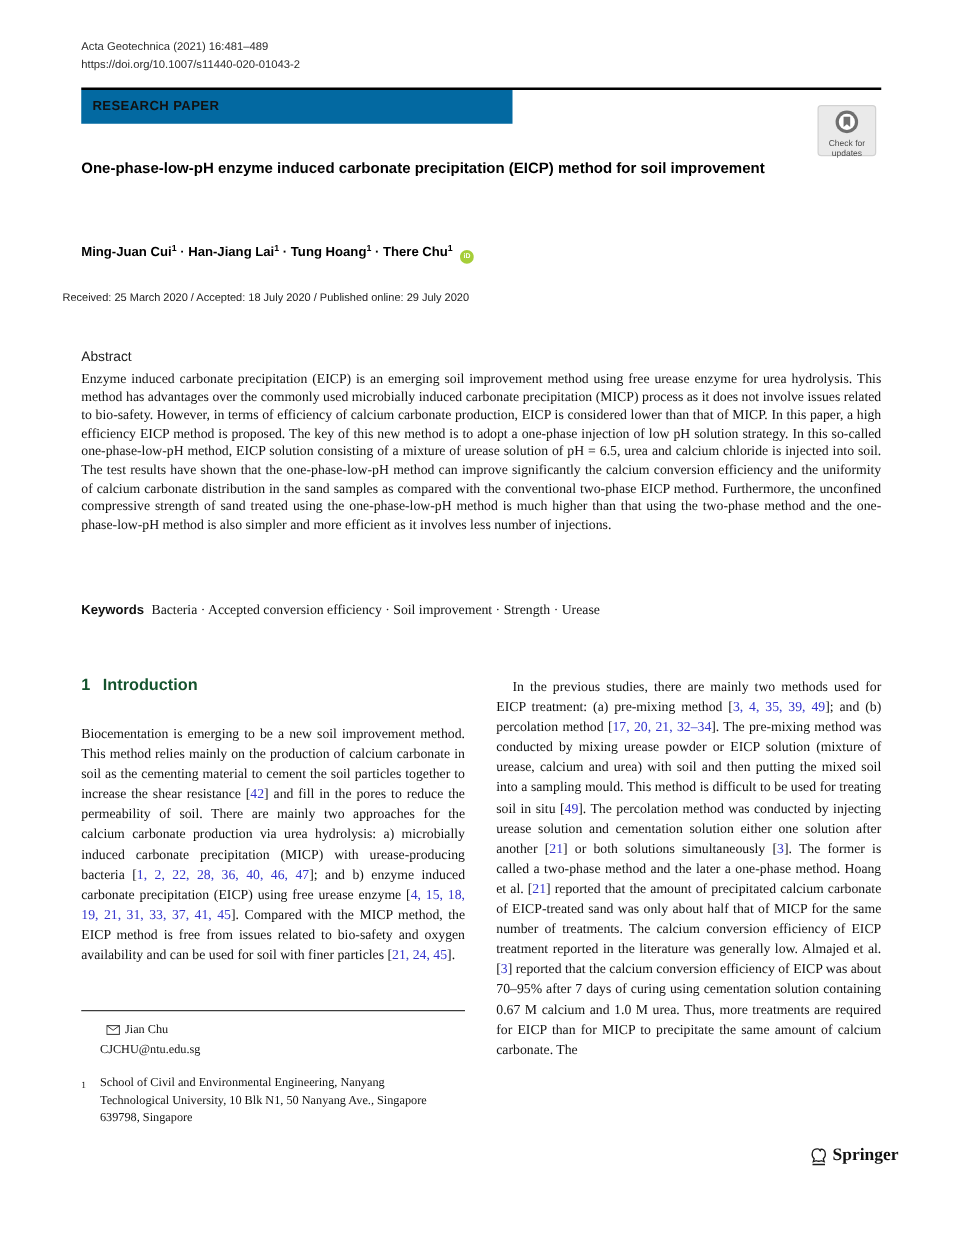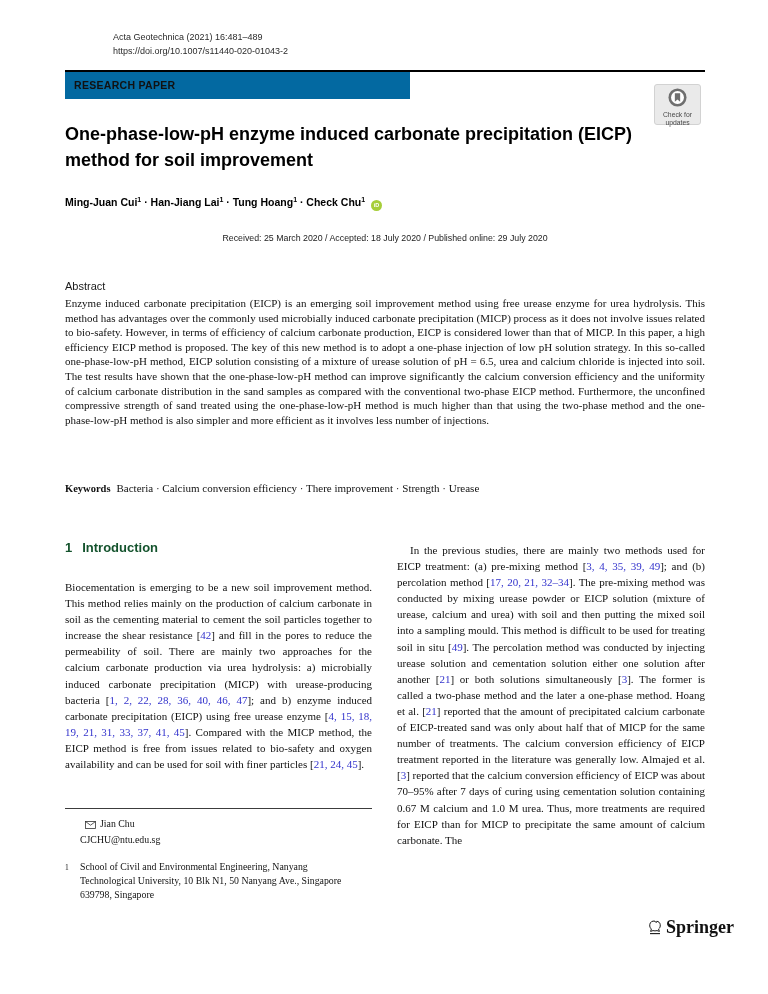--- a/index.html
+++ b/index.html
@@ -1,62 +1,62 @@
 <!DOCTYPE html>
 <html><head>
 <meta charset="utf-8">
 <style>
   * { margin:0; padding:0; box-sizing:border-box; }
   html,body { width:768px; height:994px; background:#ffffff; }
   body { font-family:"Liberation Sans", sans-serif; color:#1a1a1a; }
   .page { position:relative; width:768px; height:994px; overflow:hidden; background:#fff; }
 
-  .journal-header { position:absolute; left:65px; top:31px; font-size:9px; line-height:13.5px; color:#2b2b2b;margin-left:48px; }
+  .journal-header { position:absolute; left:65px; top:31px; font-size:9px; line-height:13.5px; color:#2b2b2b; }
   .top-rule { position:absolute; left:65px; top:70px; width:640px; height:2px; background:#000; }
   .banner { position:absolute; left:65px; top:72px; width:345px; height:27px; background:#0369a1; }
   .banner span { display:block; padding:7px 0 0 9px; font-size:10.5px; font-weight:bold; letter-spacing:.3px; color:#111; }
 
   .check-badge { position:absolute; left:654px; top:84px; width:47px; height:41px; background:#eaeaea; border:1px solid #d2d2d2; border-radius:3px; text-align:center; cursor:pointer; }
   .check-badge svg { margin-top:3px; }
   .check-badge .cap { font-size:6.8px; line-height:7.5px; color:#4a4a4a; }
 
-  .title { position:absolute; left:65px; top:122px; width:600px; font-size:18px; font-weight:bold; line-height:25.5px; color:#000; }
+  .title { position:absolute; left:65px; top:122px; width:600px; font-size:12px; font-weight:bold; line-height:25.5px; color:#000; }
 
   .authors { position:absolute; left:65px; top:196px; width:640px; font-size:10.5px; font-weight:bold; color:#000; }
   .authors sup { font-size:7px; vertical-align:super; line-height:0; }
   .orcid { display:inline-block; width:11px; height:11px; border-radius:50%; background:#a6ce39; color:#fff; font-size:5.5px; font-weight:bold; text-align:center; line-height:11px; vertical-align:-1px; margin-left:3px; cursor:pointer; }
 
-  .dates { position:absolute; left:65px; top:232px; width:640px; font-size:8.8px; line-height:13px; color:#222;text-align:center; }
+  .dates { position:absolute; left:50px; top:232px; width:640px; font-size:8.8px; line-height:13px; color:#222; }
 
   .abstract-heading { position:absolute; left:65px; top:280px; font-size:11px; font-weight:normal; }
   .abstract-text { position:absolute; left:65px; top:296px; width:640px; font-family:"Liberation Serif", serif; font-size:11px; line-height:14.6px; text-align:justify; color:#111; }
 
   .keywords { position:absolute; left:65px; top:482px; width:640px; font-family:"Liberation Serif", serif; font-size:11px; color:#111; }
-  .keywords b { font-family:Liberation Serif, serif; font-size:10.5px; margin-right:6px;margin-top:16px; }
+  .keywords b { font-family:Liberation Sans, sans-serif; font-size:10.5px; margin-right:6px;margin-top:16px; }
 
   .col-left  { position:absolute; left:65px;  top:540px; width:307px; }
   .col-right { position:absolute; left:397px; top:542px; width:308px; }
   .intro-heading { font-size:13px; font-weight:bold; color:#14532d; }
   .intro-heading .num { margin-right:10px; }
   .body-par { font-family:"Liberation Serif", serif; font-size:11px; line-height:16.1px; text-align:justify; color:#111; }
   .col-left .body-par { margin-top:24px; }
   .indent-first { text-indent:13px; }
   .cite { color:#3333cc; cursor:pointer; }
 
   .footnote { position:absolute; left:65px; top:808px; width:307px; font-family:"Liberation Serif", serif; font-size:9.8px; line-height:14px; color:#111; }
   .footnote-divider { border-top:1px solid #3c3c3c; margin-bottom:8px; }
   .corr-row { display:flex;padding-left:20px; }
   .corr-row .env { width:15px; padding-top:2px; }
   .corr-email { padding-left:15px; }
   .affil-row { display:flex; margin-top:13px; }
   .affil-row .mark { width:15px; font-size:7.5px; padding-top:1px; }
   .affil-text { width:262px; }
 
   .springer-logo { position:absolute; left:648px; top:917px; display:flex; align-items:center; }
-  .springer-logo .word { font-family:"Liberation Serif", serif; font-size:18px; font-weight:600; color:#111; margin-left:4px; }
+  .springer-logo .word { font-family:"Liberation Serif", serif; font-size:14px; font-weight:600; color:#111; margin-left:4px; }
 </style>
 </head>
 <body>
 
 <div class="page">
 
   <div class="journal-header">
     <div>Acta Geotechnica (2021) 16:481–489</div>
     <div>https://doi.org/10.1007/s11440-020-01043-2</div>
   </div>
@@ -73,33 +73,33 @@
       <circle cx="10" cy="10" r="6.8" fill="#ffffff"></circle>
       <path d="M7.2 5.6 h5.6 v8.8 l-2.8 -2.4 l-2.8 2.4 z" fill="#6f6f6f"></path>
     </svg>
     <div class="cap">Check for</div>
     <div class="cap">updates</div>
   </div>
 
   <h1 class="title">One-phase-low-pH enzyme induced carbonate precipitation (EICP) method for soil improvement</h1>
 
   <div class="authors">
-    <span><span>Ming-Juan Cui</span><sup>1</sup><span> · Han-Jiang Lai</span><sup>1</sup><span> · Tung Hoang</span><sup>1</sup><span> · Check Chu</span><sup>1</sup></span>
+    <span><span>Ming-Juan Cui</span><sup>1</sup><span> · Han-Jiang Lai</span><sup>1</sup><span> · Tung Hoang</span><sup>1</sup><span> · There Chu</span><sup>1</sup></span>
     <span class="orcid">iD</span>
   </div>
 
   <div class="dates">
     <div>Received: 25 March 2020 / Accepted: 18 July 2020 / Published online: 29 July 2020</div>
   </div>
 
   <div class="abstract-heading">Abstract</div>
   <div class="abstract-text">Enzyme induced carbonate precipitation (EICP) is an emerging soil improvement method using free urease enzyme for urea hydrolysis. This method has advantages over the commonly used microbially induced carbonate precipitation (MICP) process as it does not involve issues related to bio-safety. However, in terms of efficiency of calcium carbonate production, EICP is considered lower than that of MICP. In this paper, a high efficiency EICP method is proposed. The key of this new method is to adopt a one-phase injection of low pH solution strategy. In this so-called one-phase-low-pH method, EICP solution consisting of a mixture of urease solution of pH = 6.5, urea and calcium chloride is injected into soil. The test results have shown that the one-phase-low-pH method can improve significantly the calcium conversion efficiency and the uniformity of calcium carbonate distribution in the sand samples as compared with the conventional two-phase EICP method. Furthermore, the unconfined compressive strength of sand treated using the one-phase-low-pH method is much higher than that using the two-phase method and the one-phase-low-pH method is also simpler and more efficient as it involves less number of injections.</div>
 
   <div class="keywords">
-    <b>Keywords</b><span>Bacteria · Calcium conversion efficiency · There improvement · Strength · Urease</span>
+    <b>Keywords</b><span>Bacteria · Accepted conversion efficiency · Soil improvement · Strength · Urease</span>
   </div>
 
   <div class="col-left">
     <div class="intro-heading">
       <span class="num">1</span><span>Introduction</span>
     </div>
     <p class="body-par"><span>Biocementation is emerging to be a new soil improvement method. This method relies mainly on the production of calcium carbonate in soil as the cementing material to cement the soil particles together to increase the shear resistance [</span><span class="cite">42</span><span>] and fill in the pores to reduce the permeability of soil. There are mainly two approaches for the calcium carbonate production via urea hydrolysis: a) microbially induced carbonate precipitation (MICP) with urease-producing bacteria [</span><span class="cite">1, 2, 22, 28, 36, 40, 46, 47</span><span>]; and b) enzyme induced carbonate precipitation (EICP) using free urease enzyme [</span><span class="cite">4, 15, 18, 19, 21, 31, 33, 37, 41, 45</span><span>]. Compared with the MICP method, the EICP method is free from issues related to bio-safety and oxygen availability and can be used for soil with finer particles [</span><span class="cite">21, 24, 45</span><span>].</span></p>
   </div>
 
   <div class="col-right">

